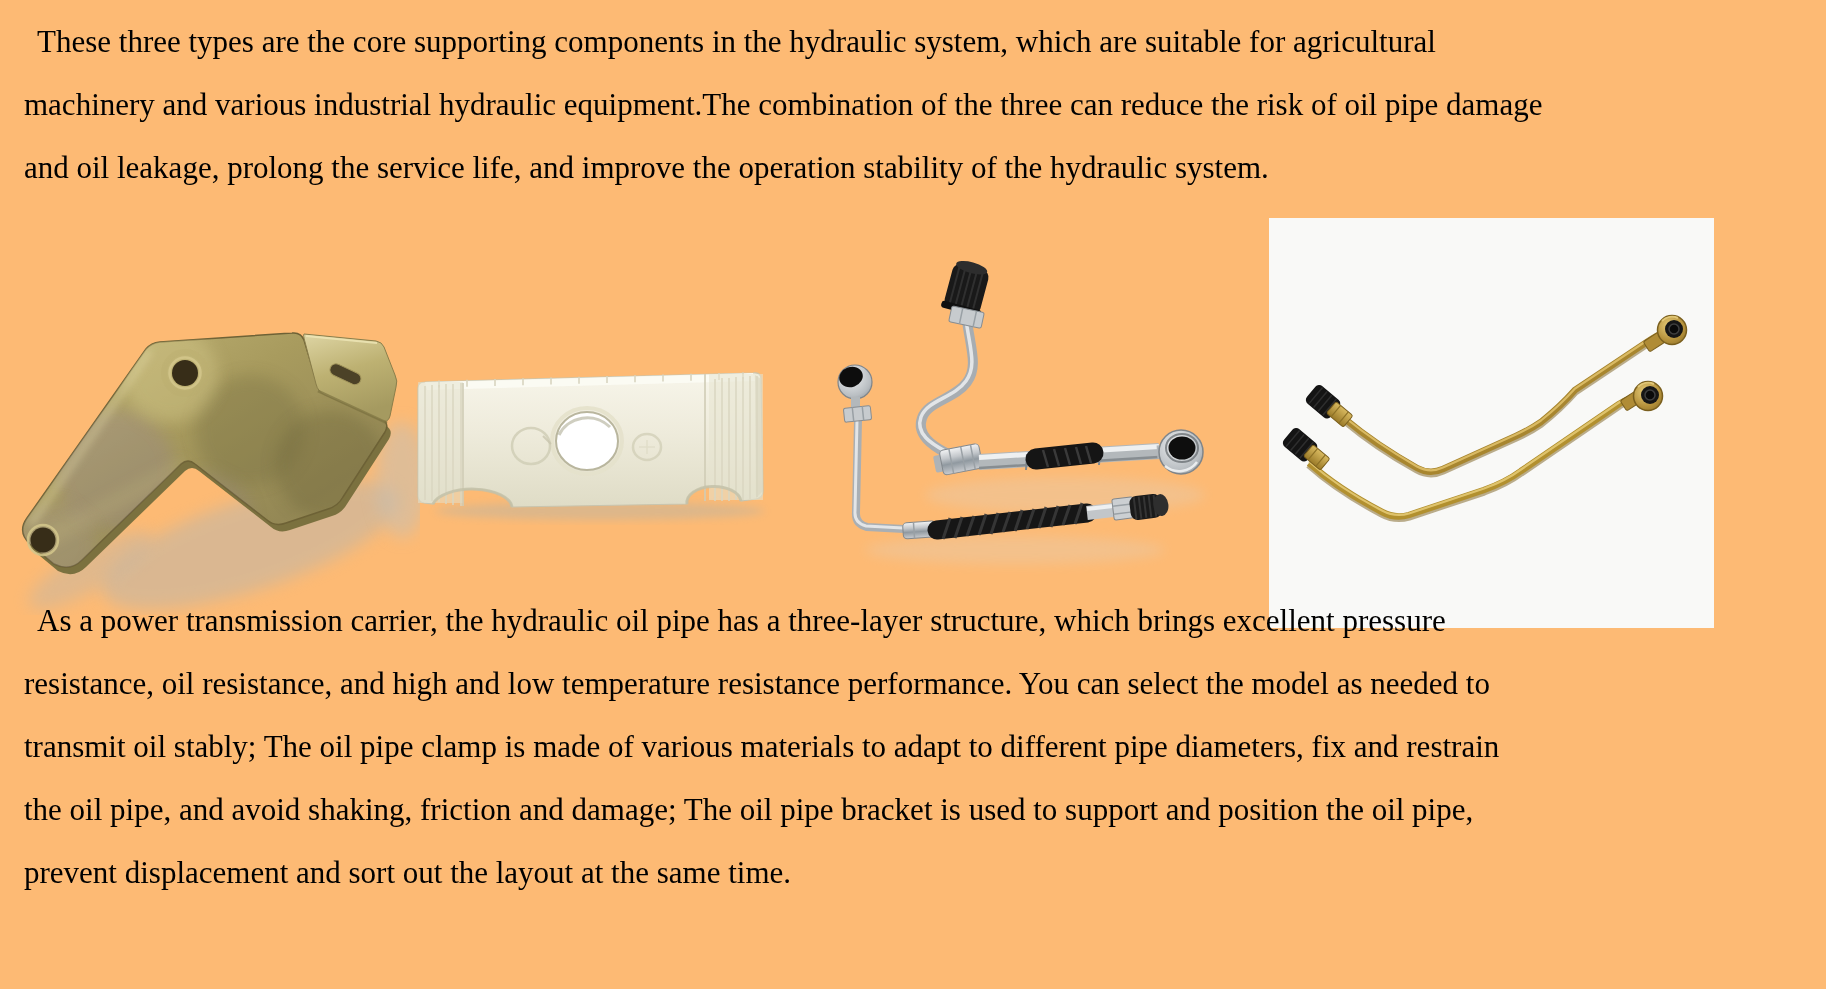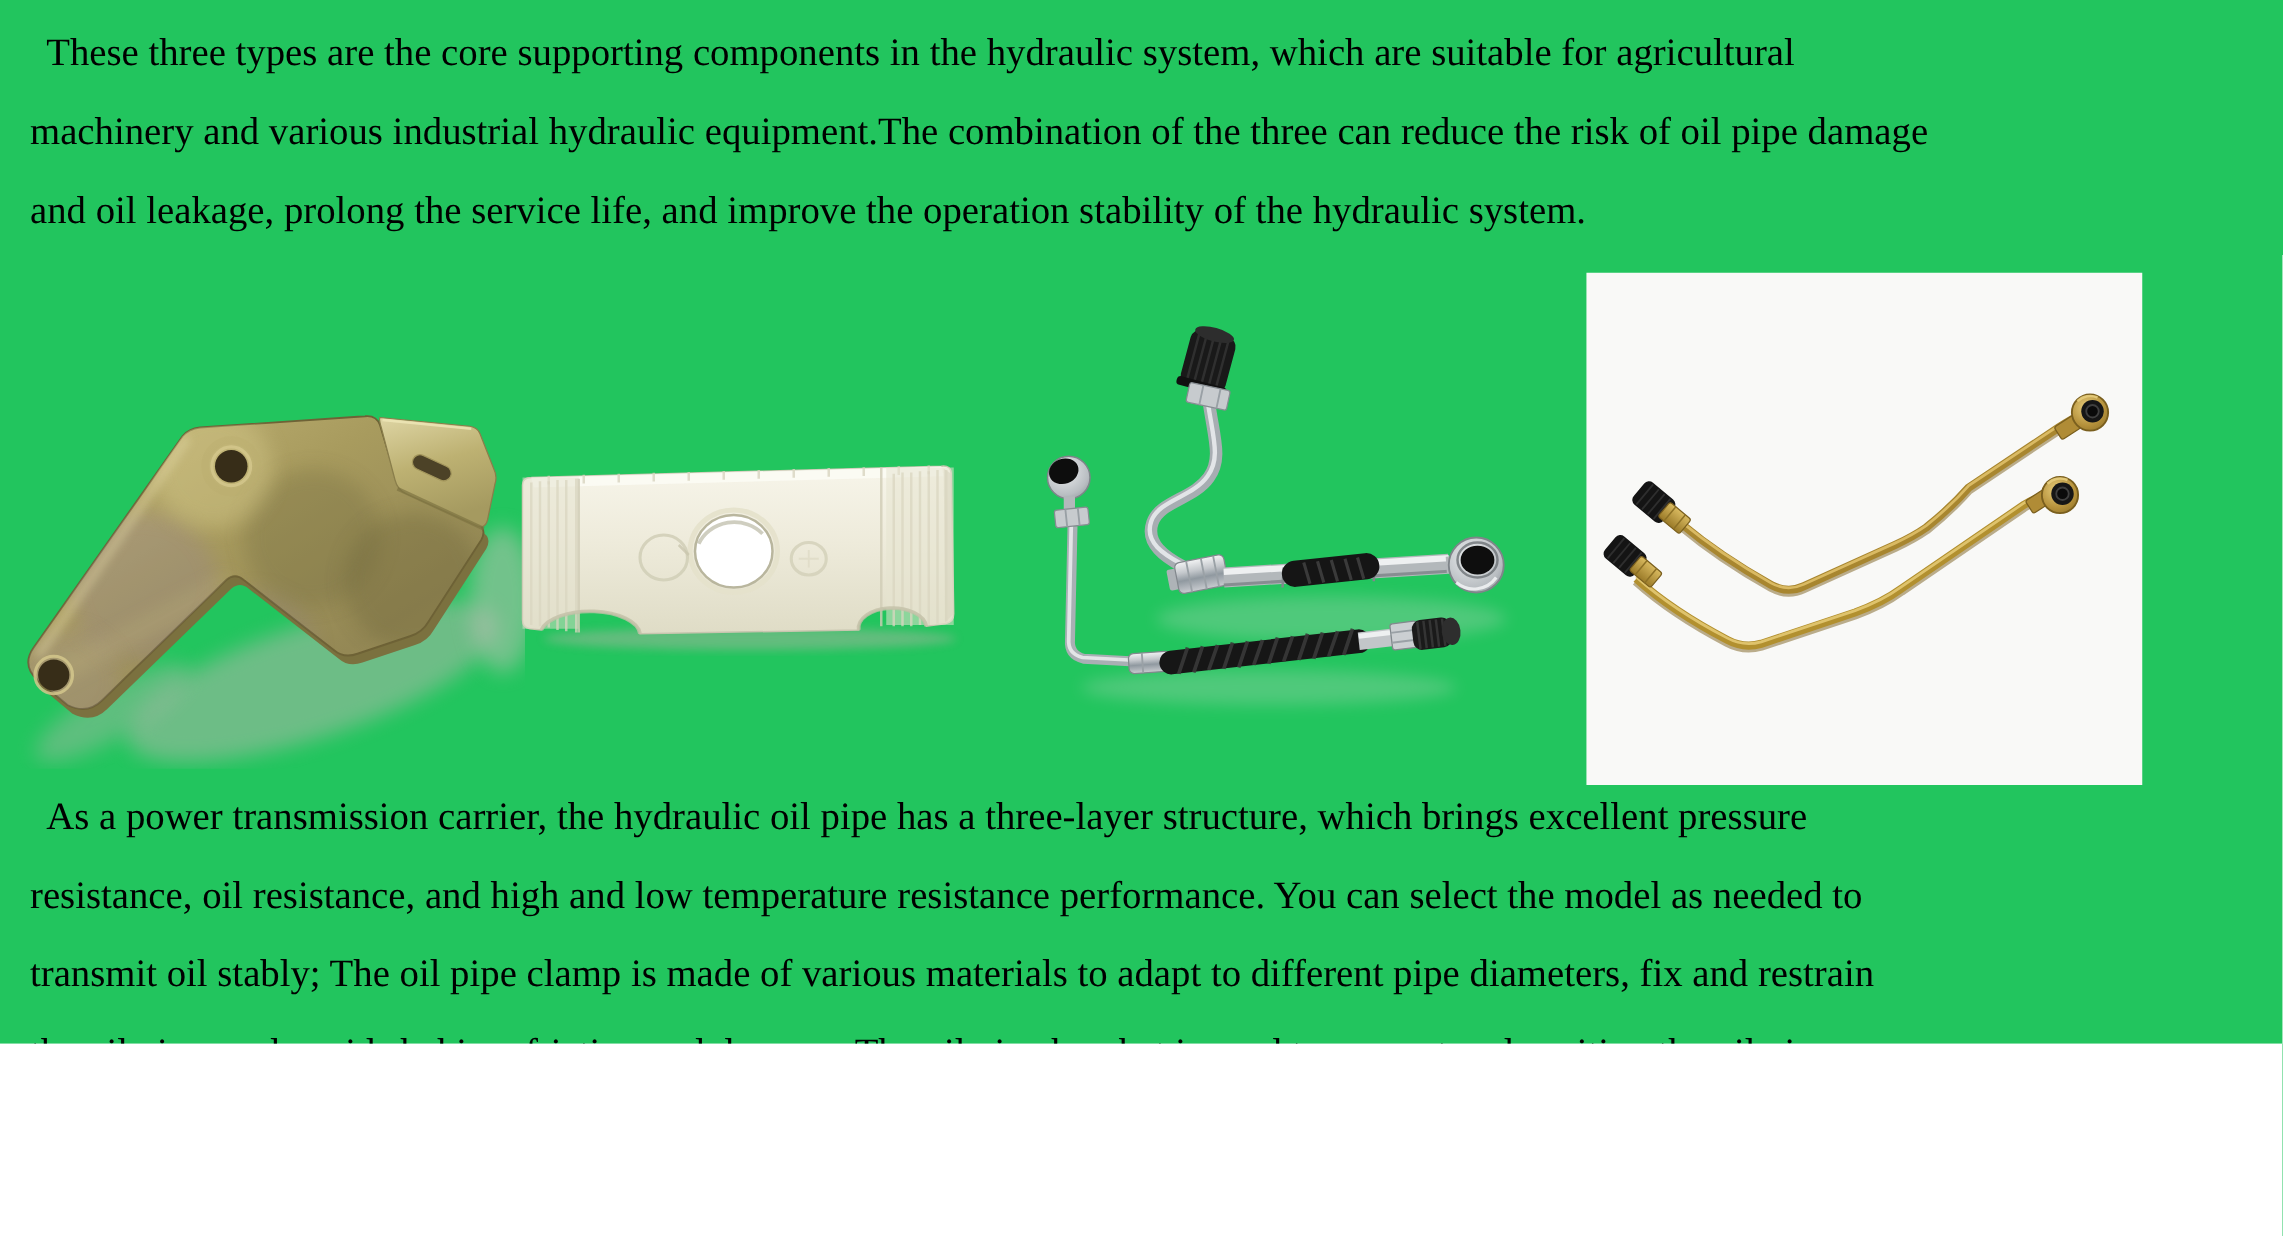--- a/index.html
+++ b/index.html
@@ -1,25 +1,25 @@
 <!DOCTYPE html>
 <html><head>
 <meta charset="utf-8">
 <style>
   html,body{margin:0;padding:0;background:#ffffff;}
   .page{
-    position:relative;width:1826px;height:835px;background:#22c55e;overflow:hidden;
+    position:relative;width:1826px;height:989px;background:#fdba74;overflow:hidden;
     font-family:"Liberation Serif","DejaVu Serif",serif;color:#000000;
   }
   .para{
     position:absolute;left:24px;right:14px;
     font-size:31px;line-height:63px;white-space:pre-line;text-indent:13px;
   }
   .para-1{top:10px;}
-  .para-2{top:621px;}
+  .para-2{top:589px;}
   svg.photo{position:absolute;display:block;}
 </style>
 </head>
 <body>
 
 <div class="page">
 
   <div class="para para-1">These three types are the core supporting components in the hydraulic system, which are suitable for agricultural
 machinery and various industrial hydraulic equipment.The combination of the three can reduce the risk of oil pipe damage
 and oil leakage, prolong the service life, and improve the operation stability of the hydraulic system.</div>

